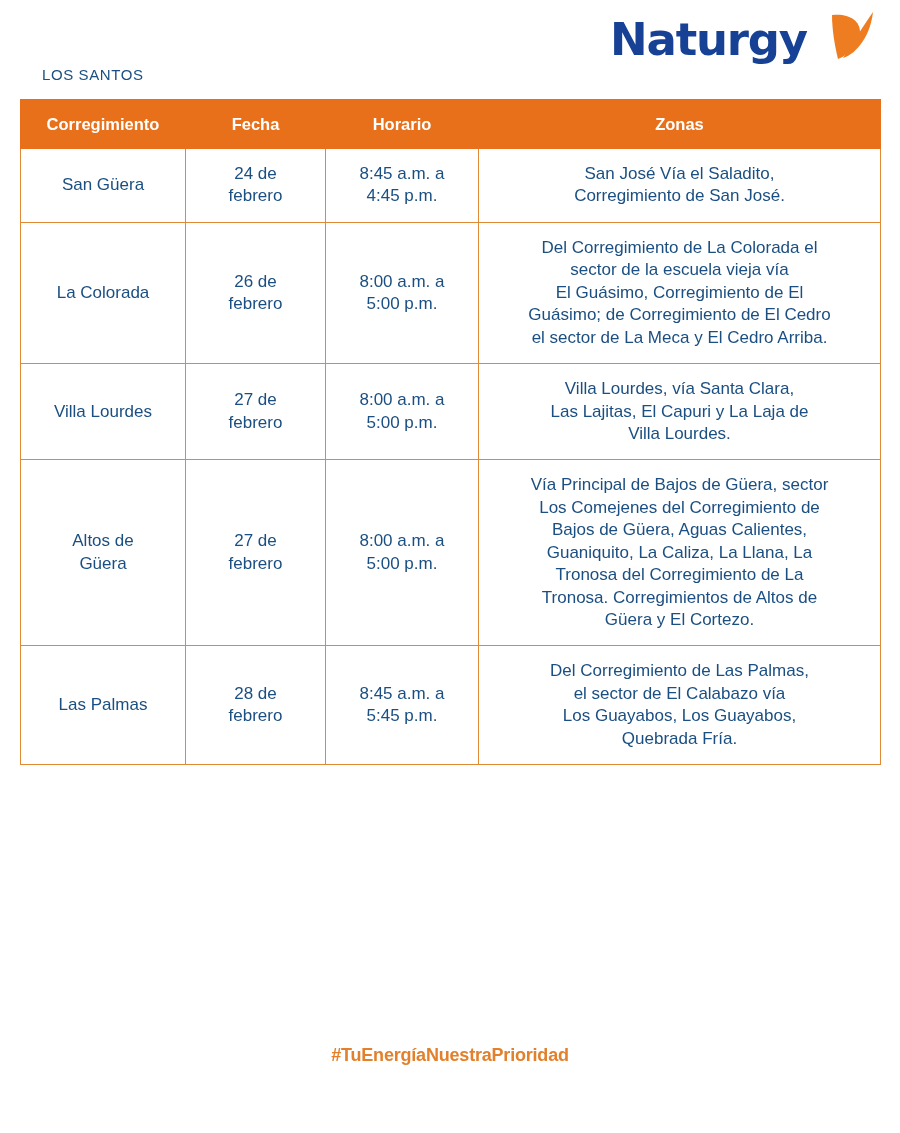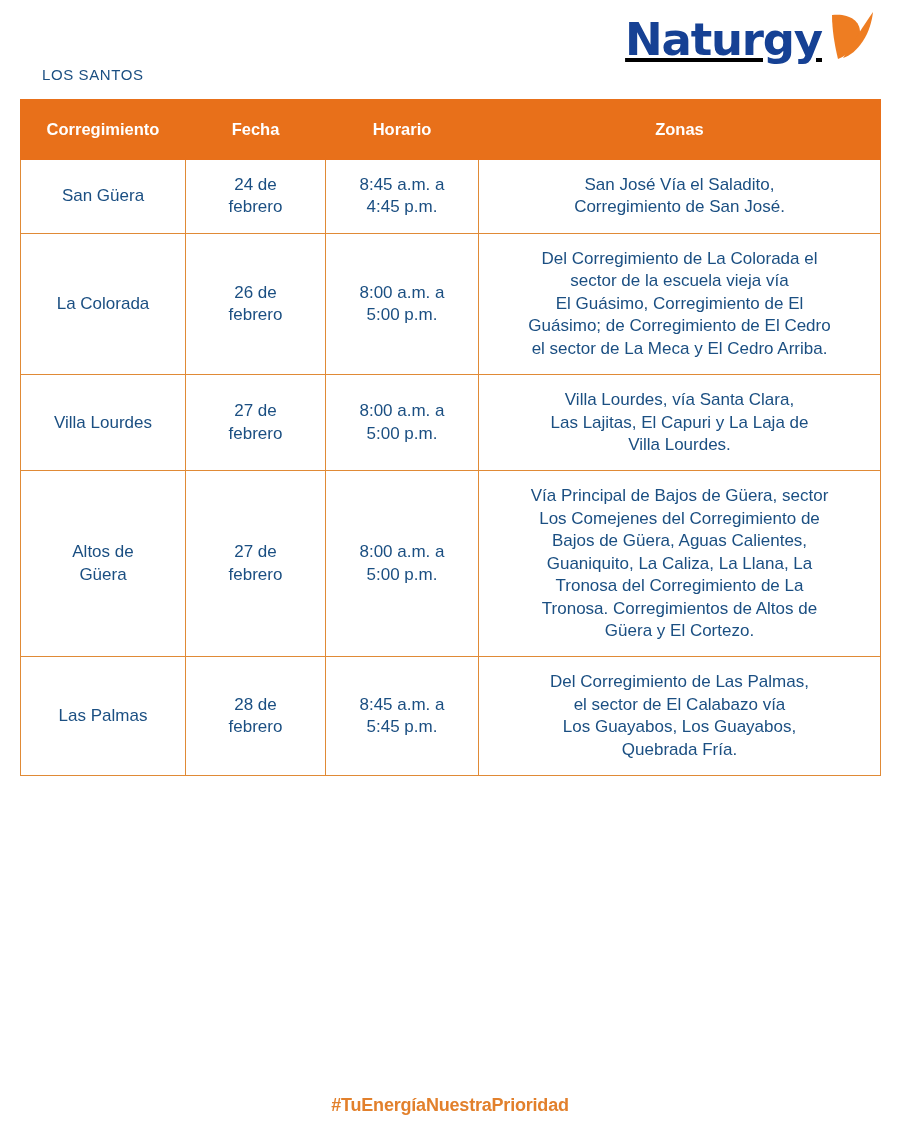--- a/index.html
+++ b/index.html
@@ -28,22 +28,21 @@
     position: relative;
     height: 96px;
   }
 
   .brand-logo {
     position: absolute;
     right: 22px;
     top: 12px;
     display: flex;
     align-items: center;
-    gap: 6px;
-    text-decoration: underline;
+    gap: 21px;
   }
   .brand-wordmark {
     font-family: "DejaVu Sans", "Liberation Sans", sans-serif;
     font-size: 45px;
     font-weight: bold;
     letter-spacing: -1.2px;
     color: #164194;
     line-height: 1;
   }
   .brand-mark {
@@ -78,21 +77,21 @@
     border: 1px solid #e08a36;
     vertical-align: middle;
     text-align: center;
   }
   .schedule-table thead th {
     background: #e8701a;
     border-color: #e8701a;
     color: #ffffff;
     font-size: 16.5px;
     font-weight: bold;
-    height: 60px;
+    height: 49px;
     padding: 10px 8px;
     box-sizing: border-box;
   }
 
   .col-corregimiento { width: 165px; }
   .col-fecha         { width: 140px; }
   .col-horario       { width: 153px; }
   .col-zonas         { width: 402px; }
 
   .schedule-table tbody td {
@@ -104,21 +103,21 @@
     background: #ffffff;
   }
   .cell-zonas { padding-left: 16px; padding-right: 16px; }
   .cell-text { display: block; white-space: pre-line; }
 
   
   .footer-hashtag {
     position: absolute;
     left: 0;
     right: 0;
-    top: 1095px;
+    top: 1045px;
     text-align: center;
     font-size: 18px;
     font-weight: bold;
     letter-spacing: -0.2px;
     color: #e2802c;
   }
 </style>
 </head>
 <body>
 

